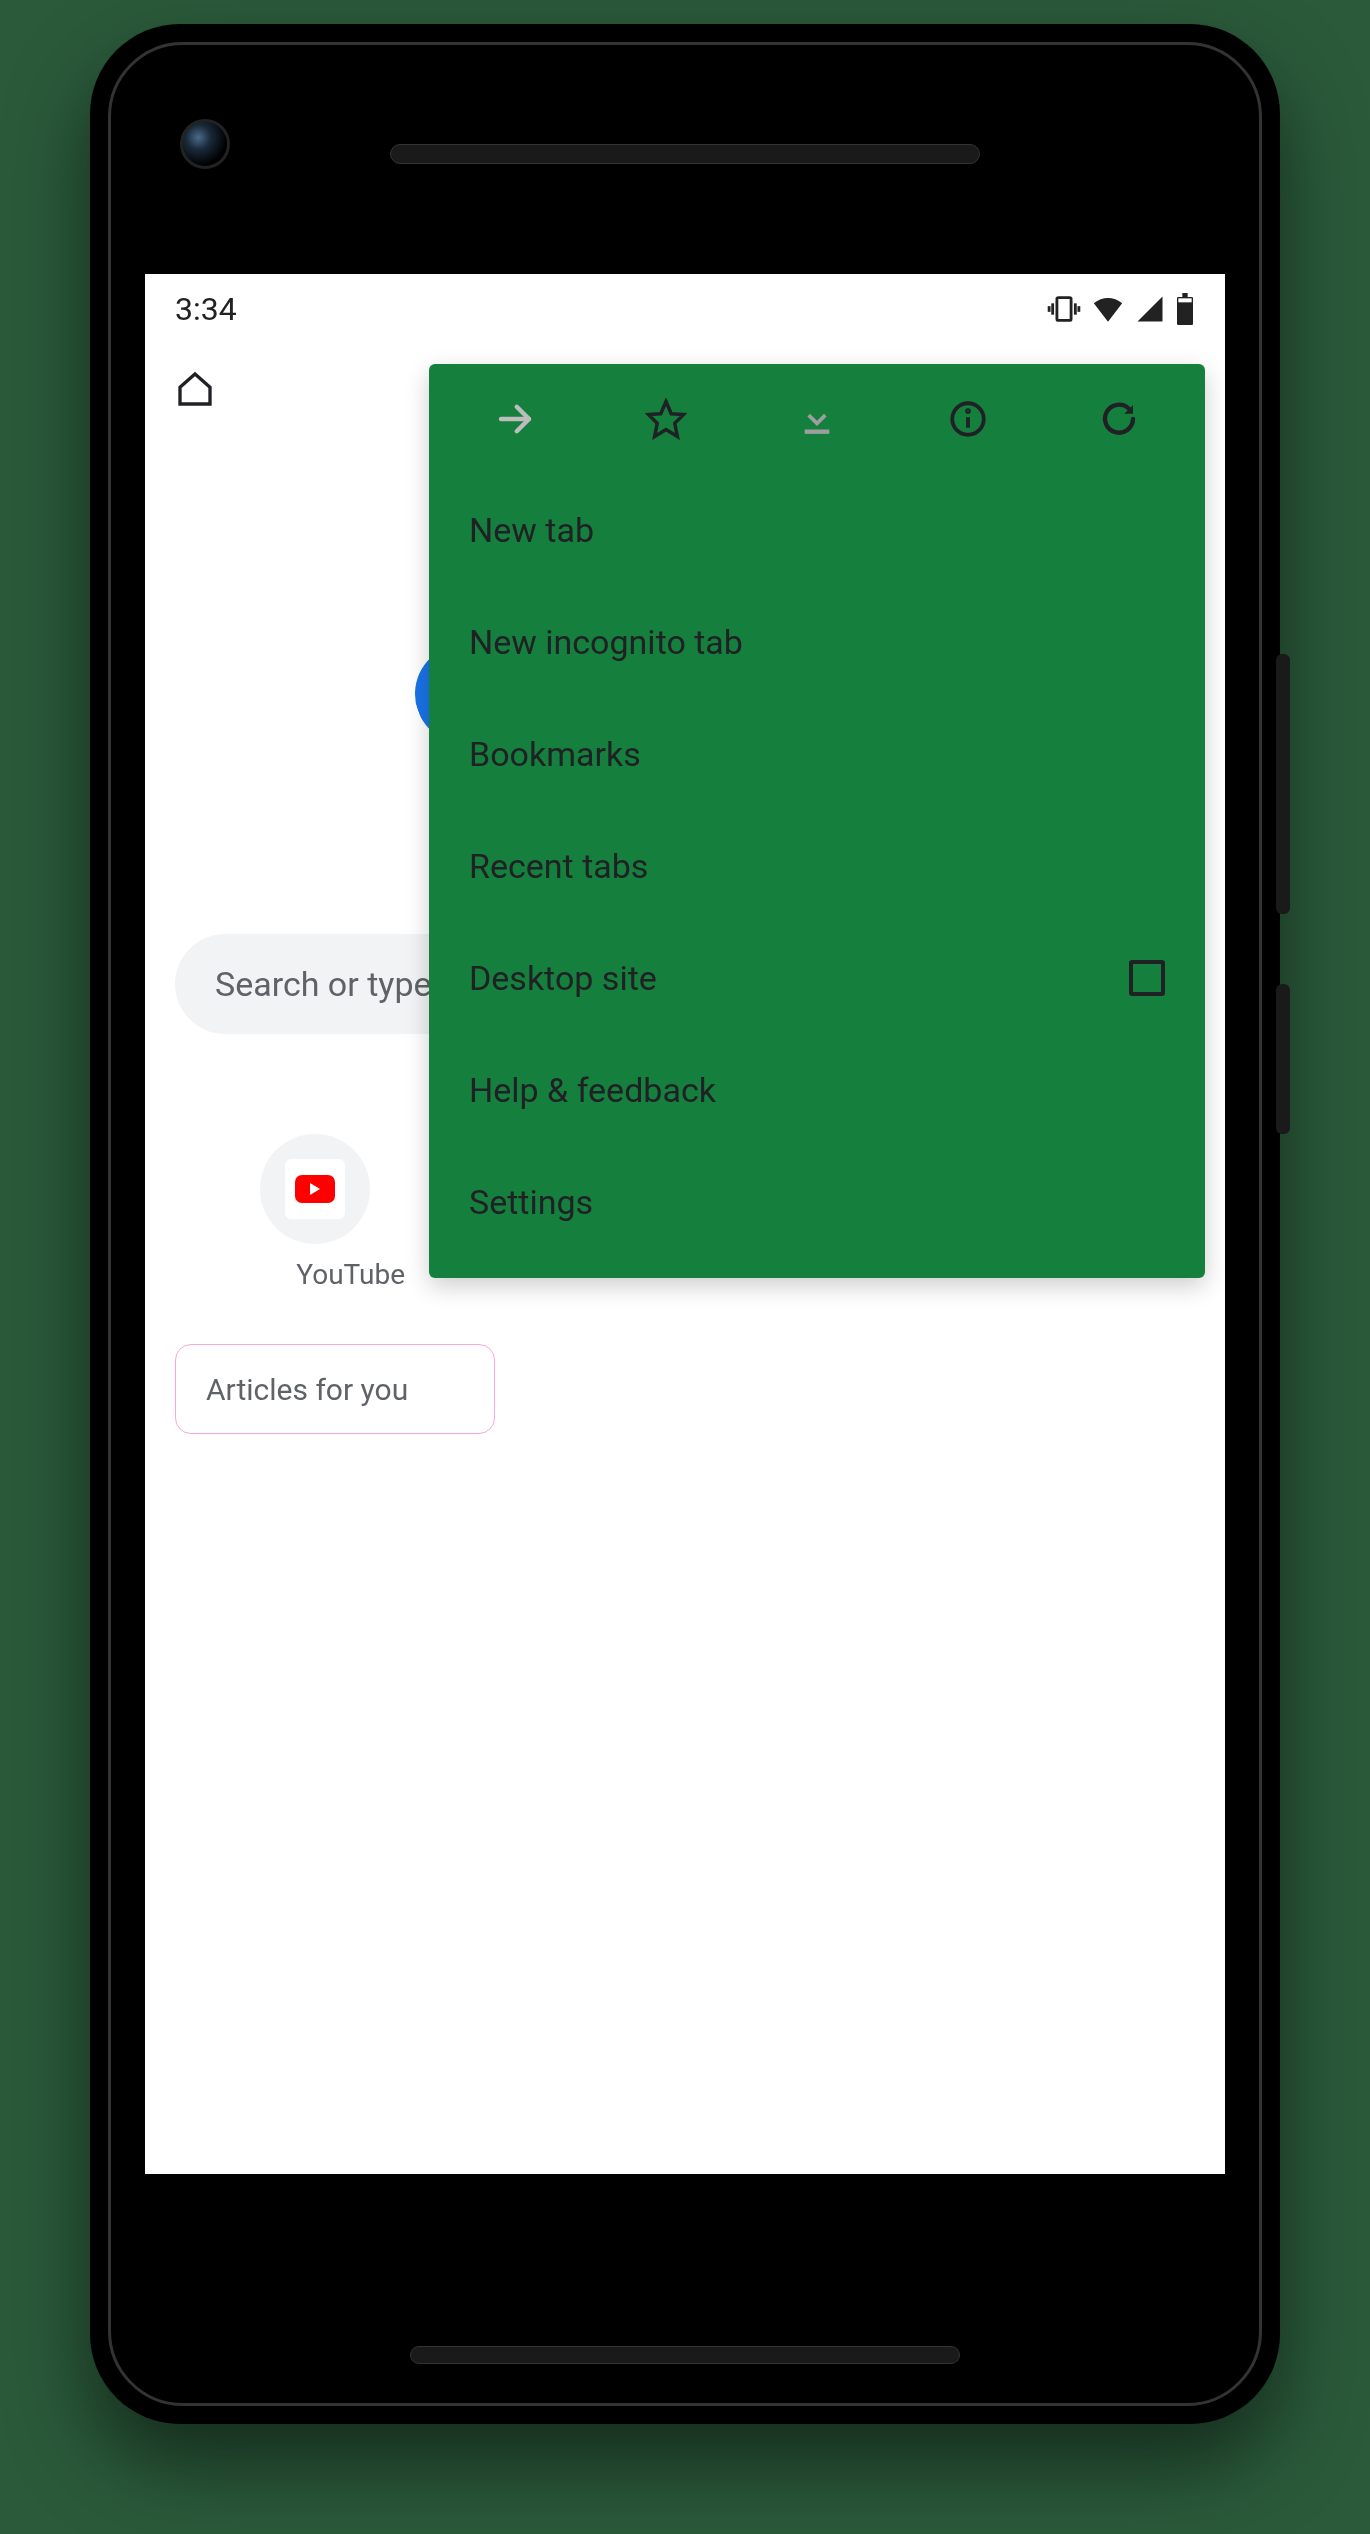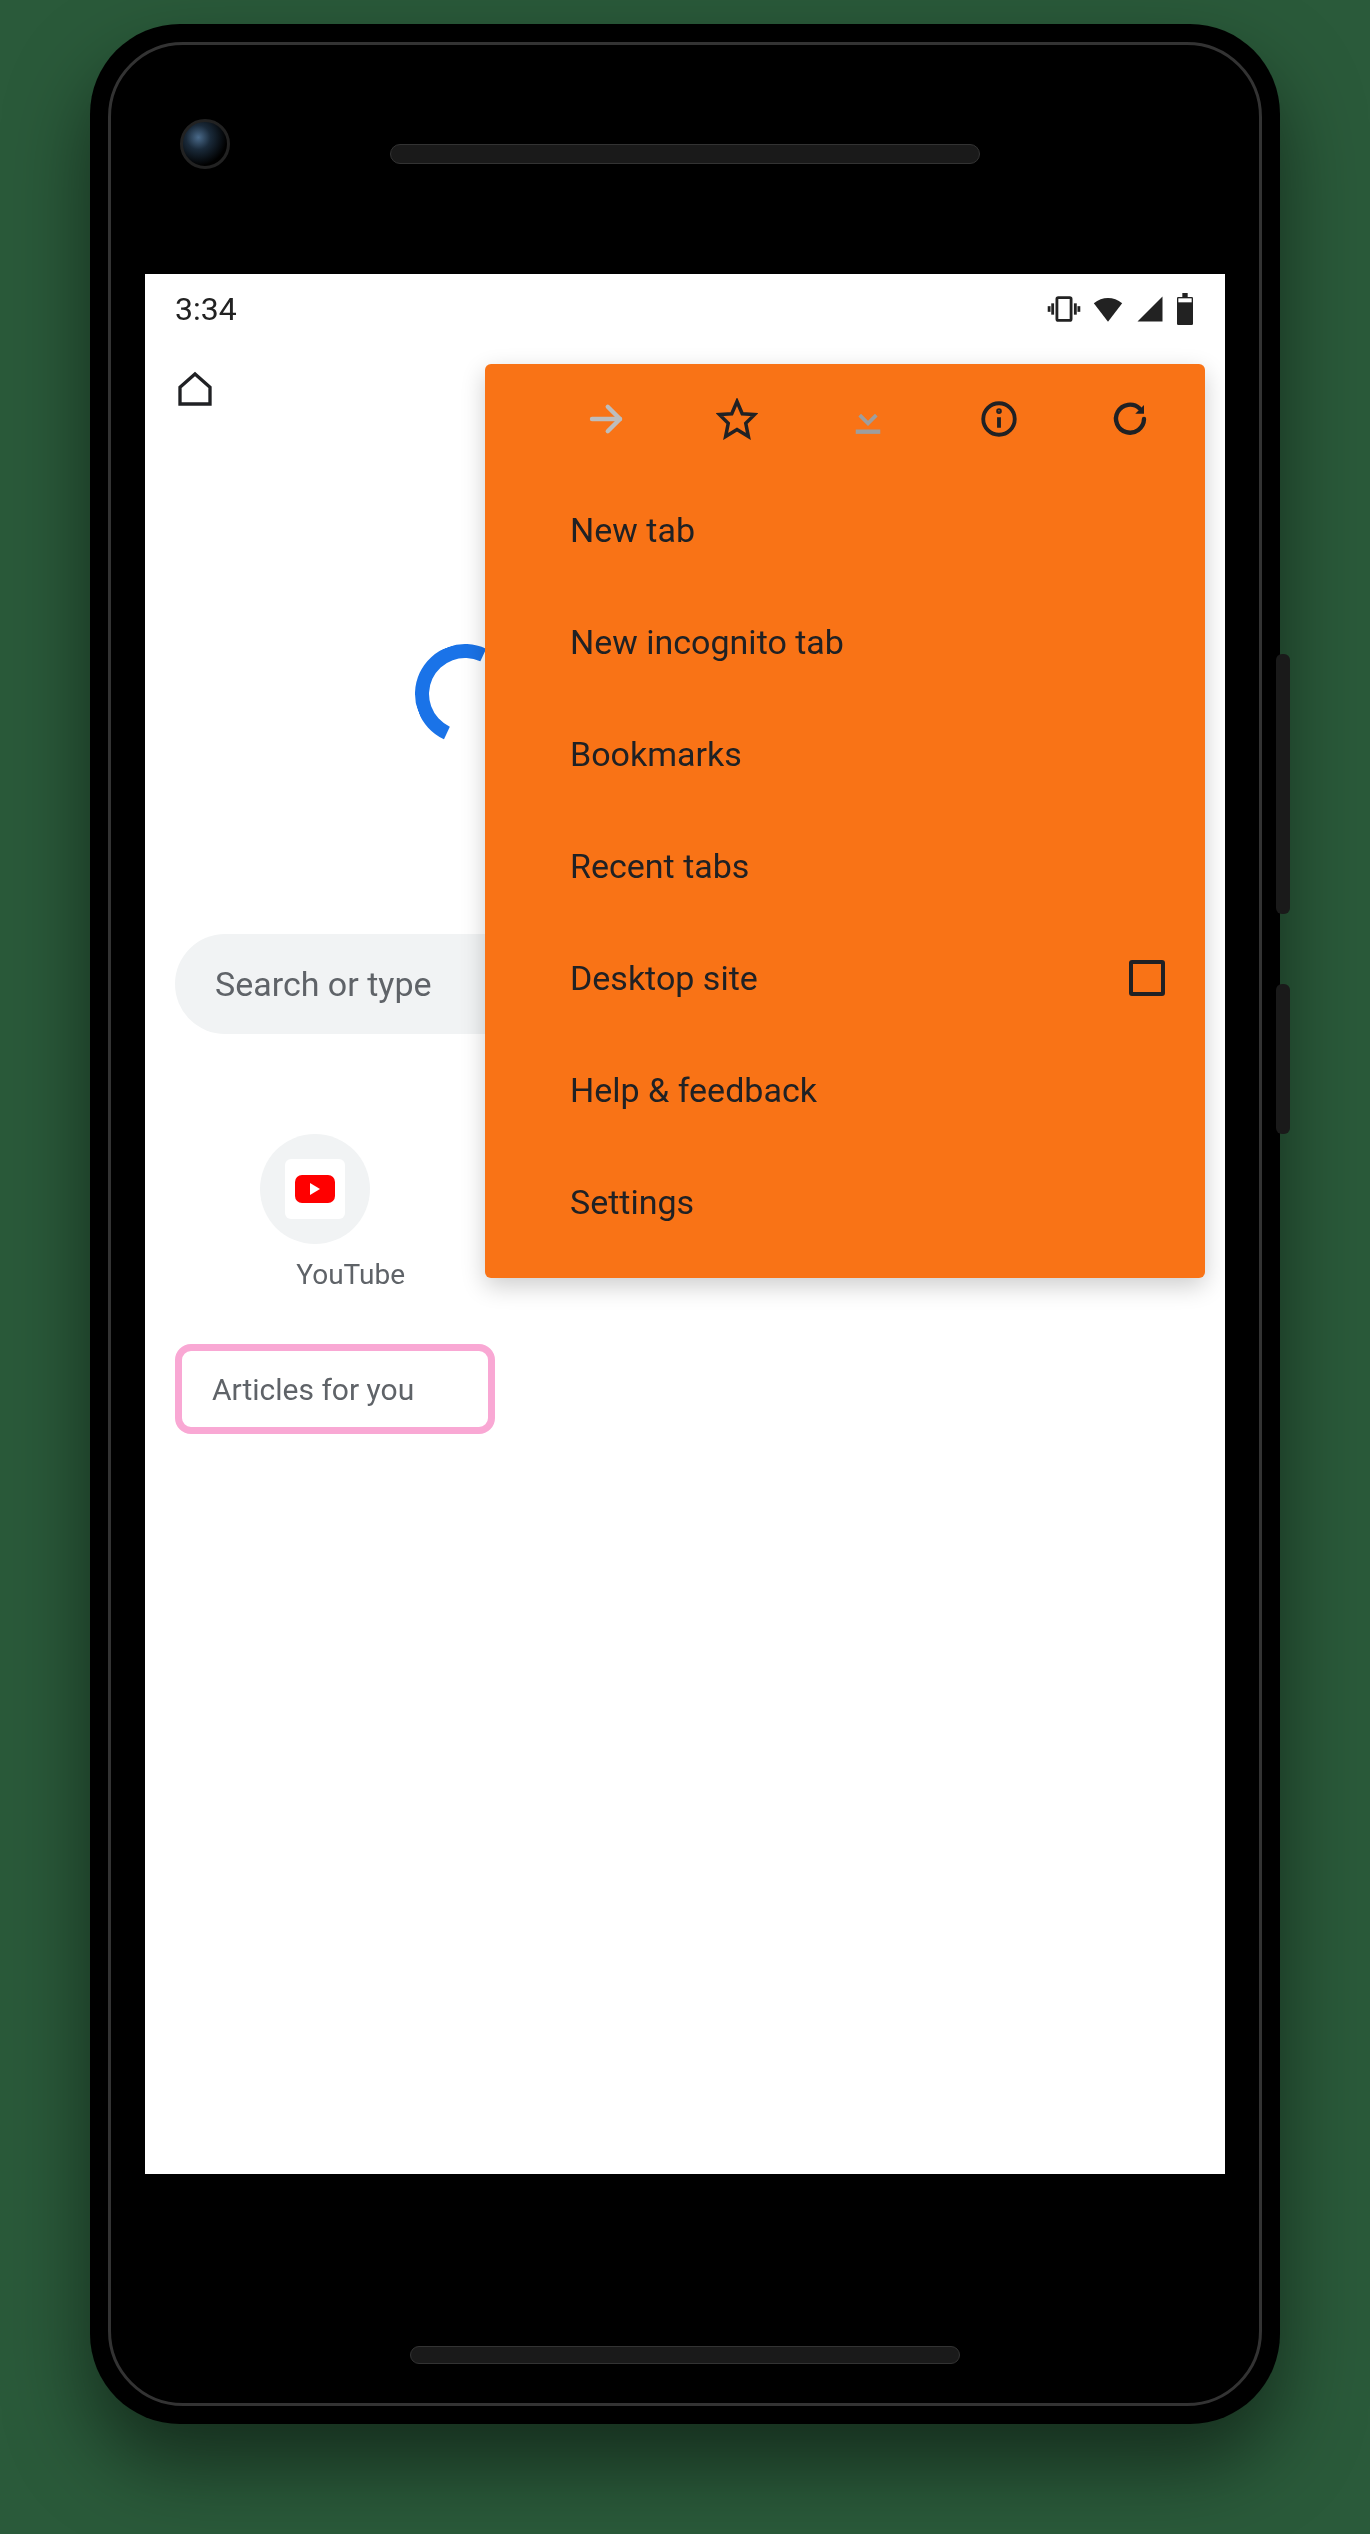--- a/index.html
+++ b/index.html
@@ -148,39 +148,38 @@
   border-top: 6px solid transparent;
   border-bottom: 6px solid transparent;
 }
 .tile-label { color: #5f6368; font-size: 28px; }
 .articles-card {
   position: absolute;
   left: 30px;
   top: 910px;
   width: 320px;
   height: 90px;
-  border: 7px solid #f9a8d4;
+  border: 1px solid #f9a8d4;
   border-radius: 16px;
   display: flex;
   align-items: center;
   padding: 0 30px;
   font-size: 30px;
   color: #5f6368;
 }
 
 .menu {
   position: absolute;
   top: 90px;
   right: 20px;
-  width: 720px;
-  background: #f97316;
+  width: 776px;
+  background: #15803d;
   border-radius: 6px;
   box-shadow: 0 8px 24px rgba(0,0,0,0.2);
   overflow: hidden;
-  padding-left: 45px;
 }
 .menu-icons {
   display: flex;
   justify-content: space-around;
   align-items: center;
   height: 110px;
   padding: 0 10px;
 }
 .menu-icon-btn {
   width: 60px; height: 60px;

